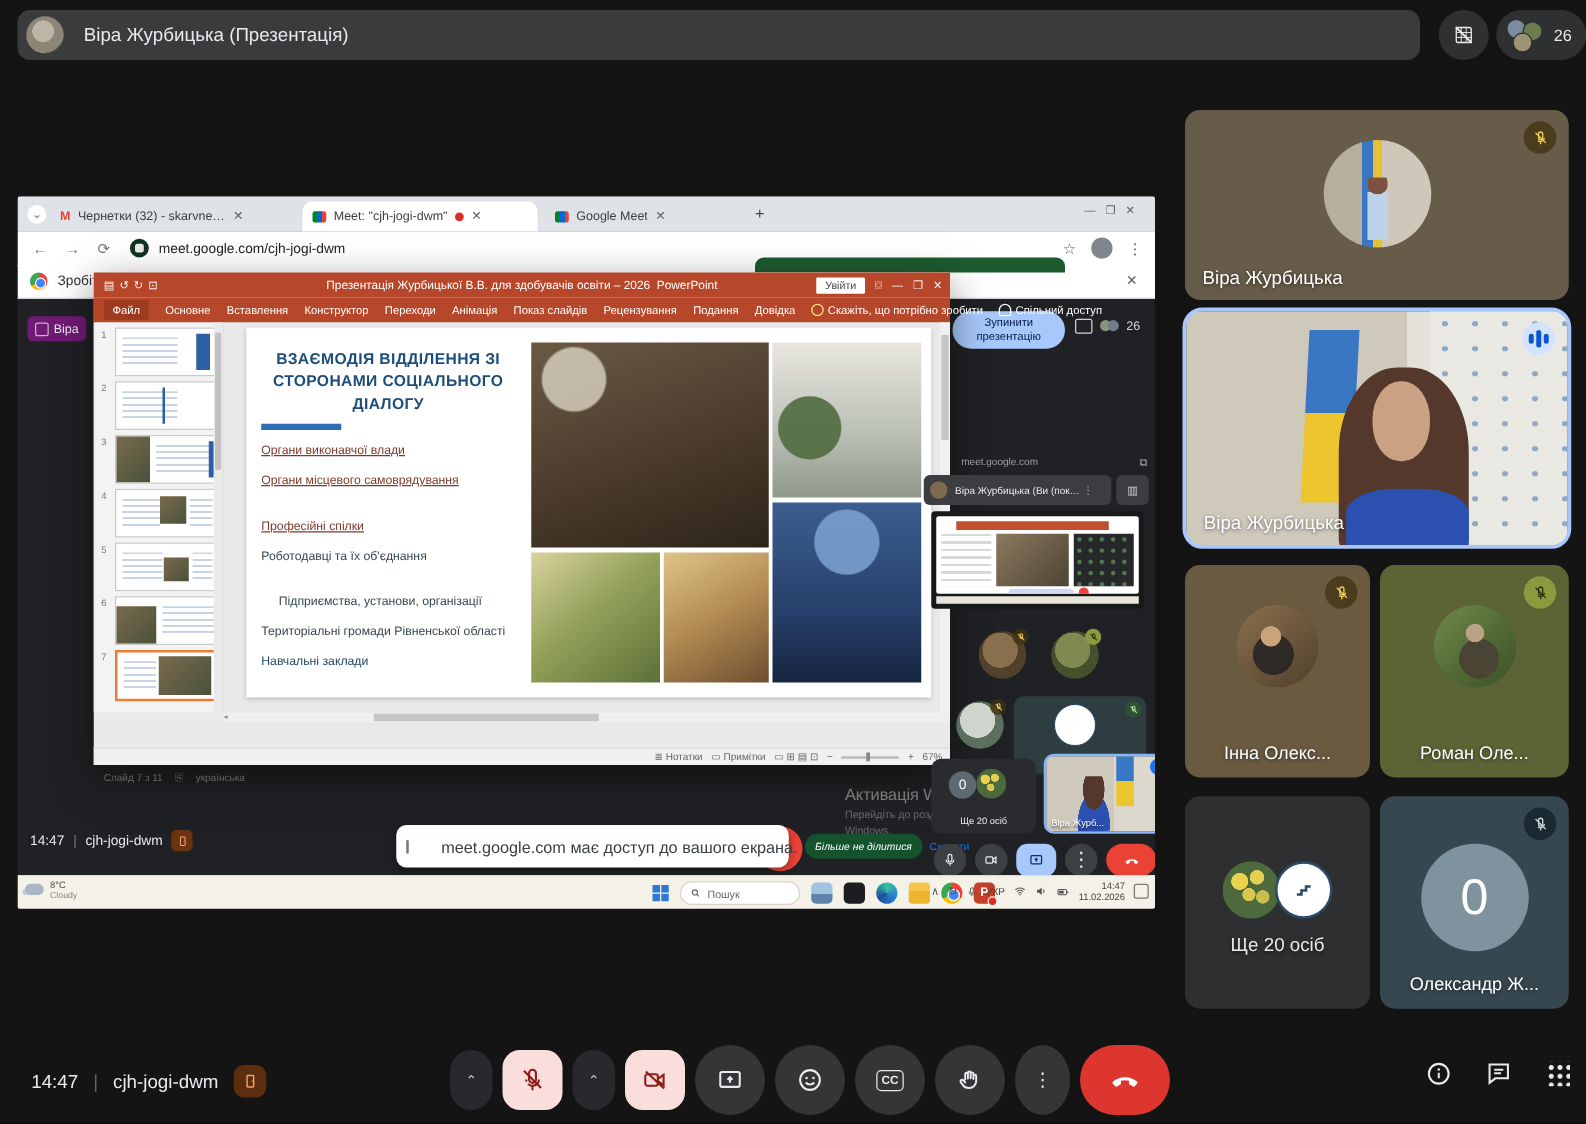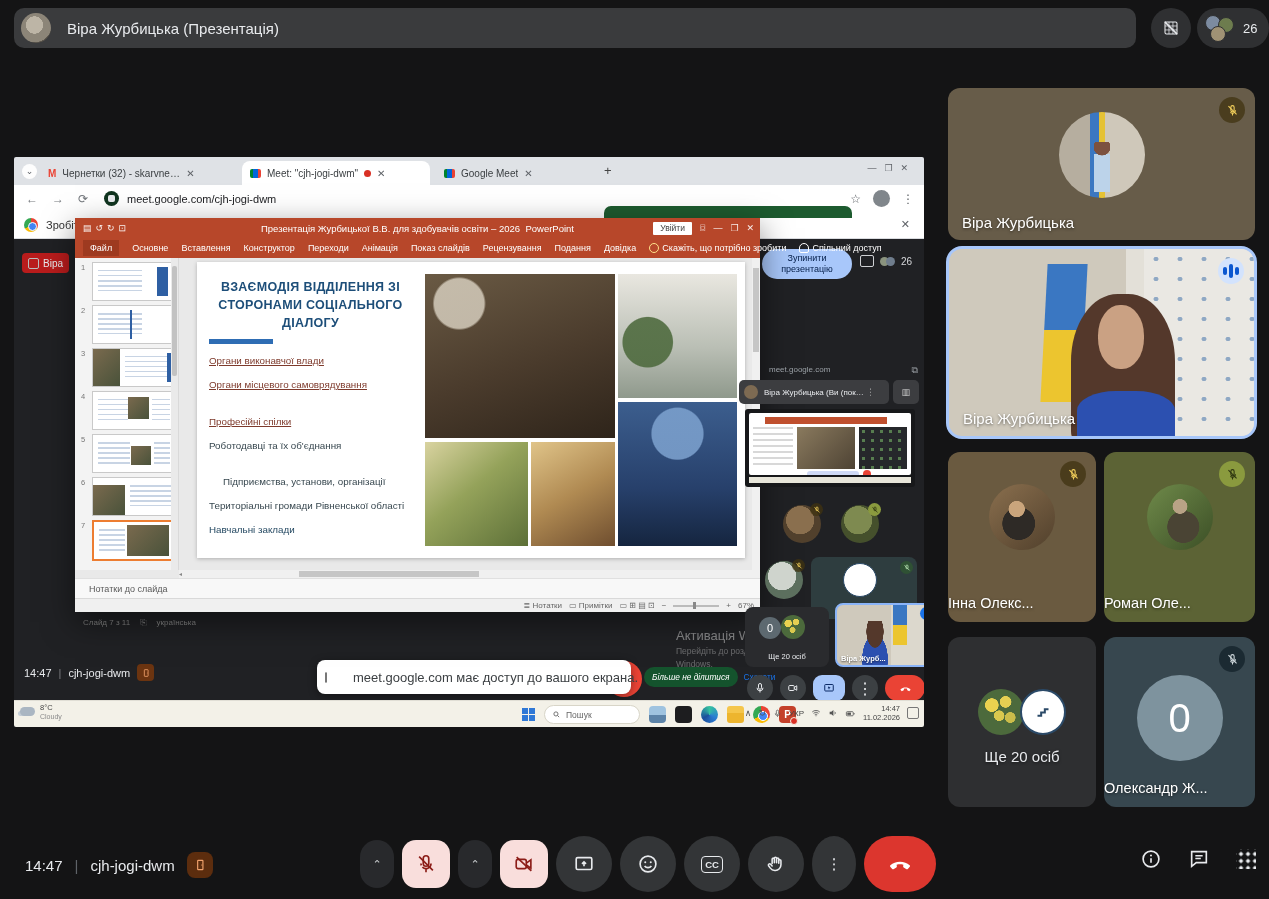--- a/index.html
+++ b/index.html
@@ -45,21 +45,21 @@
   .prof{width:17px;height:17px;border-radius:50%;background:#80868b;}
   .infobar{left:0;top:55px;width:910px;height:26px;background:#fff;border-bottom:1px solid #dadce0;z-index:1;}
   .chrome-ic{position:absolute;left:10px;top:6px;width:14px;height:14px;border-radius:50%;
      background:conic-gradient(#ea4335 0 33%,#fbbc04 33% 66%,#34a853 66%);}
   .chrome-ic:after{content:"";position:absolute;left:3.5px;top:3.5px;width:7px;height:7px;border-radius:50%;background:#4285f4;border:1.2px solid #fff;}
   .infobar .txt{position:absolute;left:32px;top:7px;font-size:11px;color:#333;}
   .infobar .x{position:absolute;right:14px;top:6px;color:#5f6368;font-size:11px;}
   .green-pill{left:590px;top:49px;width:248px;height:12px;background:#1d5b2f;border-radius:7px 7px 0 0;z-index:2;}
 
   
-  .chip{left:8px;top:96px;height:20px;background:#b91c1c;border-radius:4px;display:flex;align-items:center;gap:4px;padding:0 6px;z-index:2;font-size:10px;color:#e8eaed;}
+  .chip{left:8px;top:96px;height:20px;background:#701a75;border-radius:4px;display:flex;align-items:center;gap:4px;padding:0 6px;z-index:2;font-size:10px;color:#e8eaed;}
   .chip .sq{width:9px;height:9px;border:1.3px solid #bbb;border-radius:2px;}
   .stopbtn{left:748px;top:92px;width:90px;height:30px;background:#a8c7fa;color:#041e49;border-radius:15px;z-index:2;
      display:flex;align-items:center;justify-content:center;text-align:center;font-size:9px;line-height:1.2;}
   .mini-count{left:846px;top:95px;z-index:2;display:flex;align-items:center;gap:6px;color:#d5d7da;}
   .mini-count .ic2{width:12px;height:10px;border:1.3px solid #cfd1d4;border-radius:2px;}
   .mini-count .c{width:9px;height:9px;border-radius:50%;background:#8a937e;display:inline-block;}
   .mini-count .c+.c{margin-left:-3px;background:#6f7d8d;}
   .mini-count .n{font-size:10px;}
 
   .watermark{left:662px;top:471px;width:190px;z-index:2;color:rgba(255,255,255,.45);}
@@ -157,21 +157,21 @@
   .pdept .mb2{position:absolute;right:4px;top:4px;width:13px;height:13px;border-radius:50%;background:#2f5134;display:flex;align-items:center;justify-content:center;}
   .pmore{position:absolute;left:8px;top:242px;width:84px;height:60px;background:#2a2b2e;border-radius:8px;}
   .pmore .z{position:absolute;left:14px;top:10px;width:22px;height:22px;border-radius:50%;background:#5d6970;color:#fff;font-size:11px;text-align:center;line-height:22px;}
   .pmore .fl{position:absolute;left:36px;top:8px;width:24px;height:24px;border-radius:50%;background:
       radial-gradient(circle at 30% 35%,#ead24f 0 16%,transparent 17%),
       radial-gradient(circle at 62% 30%,#e5cf52 0 14%,transparent 15%),
       radial-gradient(circle at 48% 62%,#d9c84e 0 15%,transparent 16%),
       #4c6a3c;}
   .pmore .nm{position:absolute;left:0;right:0;bottom:6px;text-align:center;font-size:7.5px;color:#e8eaed;}
   .pself{position:absolute;left:98px;top:238px;width:102px;height:64px;border:2px solid #8ab4f8;border-radius:8px;box-sizing:border-box;overflow:hidden;
-     background:linear-gradient(90deg,#cfc9bc 0 55%,#dcd8cd 55%);font-weight:bold;}
+     background:linear-gradient(90deg,#cfc9bc 0 55%,#dcd8cd 55%);}
   .pself .fl2{position:absolute;left:56px;top:0;width:14px;height:40px;background:linear-gradient(180deg,#3a77c2 0 50%,#ecc52f 50%);}
   .pself .pr{position:absolute;left:18px;top:16px;width:40px;height:48px;background:radial-gradient(ellipse at 50% 22%,#54382b 0 30%,transparent 31%),radial-gradient(ellipse at 50% 80%,#2c50b0 0 45%,transparent 46%);}
   .pself .nm{position:absolute;left:4px;bottom:2px;font-size:7.5px;color:#fff;text-shadow:0 1px 2px rgba(0,0,0,.6);}
   .pself .spk{position:absolute;right:2px;top:2px;width:13px;height:13px;border-radius:50%;background:#1a73e8;color:#fff;display:flex;align-items:center;justify-content:center;}
   .pself .crop{position:absolute;right:3px;bottom:2px;color:#fff;font-size:8px;}
   .pctl{position:absolute;left:10px;top:310px;display:flex;gap:7px;align-items:center;}
   .pctl .b{width:26px;height:26px;border-radius:50%;background:#3c4043;color:#e8eaed;display:flex;align-items:center;justify-content:center;}
   .pctl .present{width:32px;height:26px;border-radius:9px;background:#a8c7fa;color:#0b2a66;}
   .pctl .end{width:40px;height:26px;border-radius:13px;background:#ea4335;color:#fff;}
 
@@ -213,21 +213,21 @@
   .ti-ppt:after{content:"";position:absolute;right:-2px;bottom:-2px;width:6px;height:6px;border-radius:50%;background:#d93025;border:1px solid #f3f1e8;}
   .tbr{position:absolute;right:5px;top:3px;display:flex;gap:7px;align-items:center;color:#555;}
   .tbr .g{font-size:9px;}
   .tbr .lang{font-size:8px;color:#444;}
   .tbr .clock{font-size:7.5px;color:#444;text-align:right;line-height:1.2;}
   .tbr .notif{width:10px;height:10px;border:1.2px solid #777;border-radius:2px;}
 
   
   .tile{position:absolute;border-radius:12px;overflow:hidden;}
   .tile .name{position:absolute;left:14px;bottom:9px;font-size:15px;color:#fff;text-shadow:0 1px 3px rgba(0,0,0,.55);}
-  .tile .name.ctr{left:0;right:0;}
+  .tile .name.ctr{left:0;right:0;text-align:center;}
   .mb{position:absolute;top:9px;right:10px;width:26px;height:26px;border-radius:50%;display:flex;align-items:center;justify-content:center;}
   .t1{left:948px;top:88px;width:307px;height:152px;background:#675c49;}
   .t1 .av{position:absolute;left:50%;top:24px;transform:translateX(-50%);width:86px;height:86px;border-radius:50%;overflow:hidden;
      background:linear-gradient(90deg,#b6ae9f 0 36%,#3a77c2 36% 46%,#e5c235 46% 54%,#cfc8ba 54%);}
   .t1 .pers{position:absolute;left:50%;top:30px;transform:translateX(-50%);width:16px;height:50px;background:radial-gradient(circle at 50% 10%,#7c5140 0 18%,transparent 19%),linear-gradient(180deg,transparent 12px,#bcd3ea 12px);}
   .mb-olive{background:rgba(64,51,16,.75);color:#f2cf5b;}
   .t2{left:946px;top:246px;width:311px;height:193px;border:3px solid #a8c7fa;border-radius:16px;box-sizing:border-box;background:linear-gradient(90deg,#cfc9bc 0 58%,#e3e0d8 58%);}
   .t2 .flag{position:absolute;left:31%;top:8%;width:13%;height:74%;background:linear-gradient(180deg,#3a77c2 0 48%,#ecc52f 48%);transform:skewX(-3deg);}
   .t2 .banner{position:absolute;right:0;top:0;width:36%;height:100%;background:#eae8e3;
      background-image:radial-gradient(#8fa8c4 2.2px,transparent 2.8px);background-size:24px 20px;}
@@ -473,21 +473,20 @@
             <div class="phC"></div>
             <div class="phD"></div>
             <div class="phE"></div>
           </div>
         </div>
       </div>
       <div class="v-sb">
           <div class="th"></div>
         </div>
       <div class="h-sb">◂<div class="th"></div></div>
-      <div class="notes">Нотатки до слайда</div>
       <div class="status">
         <span class="lft">
           <span>Слайд 7 з 11</span>
           <span>⎘</span>
           <span>українська</span>
         </span>
         <span class="rgt">
           <span>≣ <span>Нотатки</span></span>
           <span>▭ <span>Примітки</span></span>
           <span>▭ ⊞ ▤ ⊡</span>

